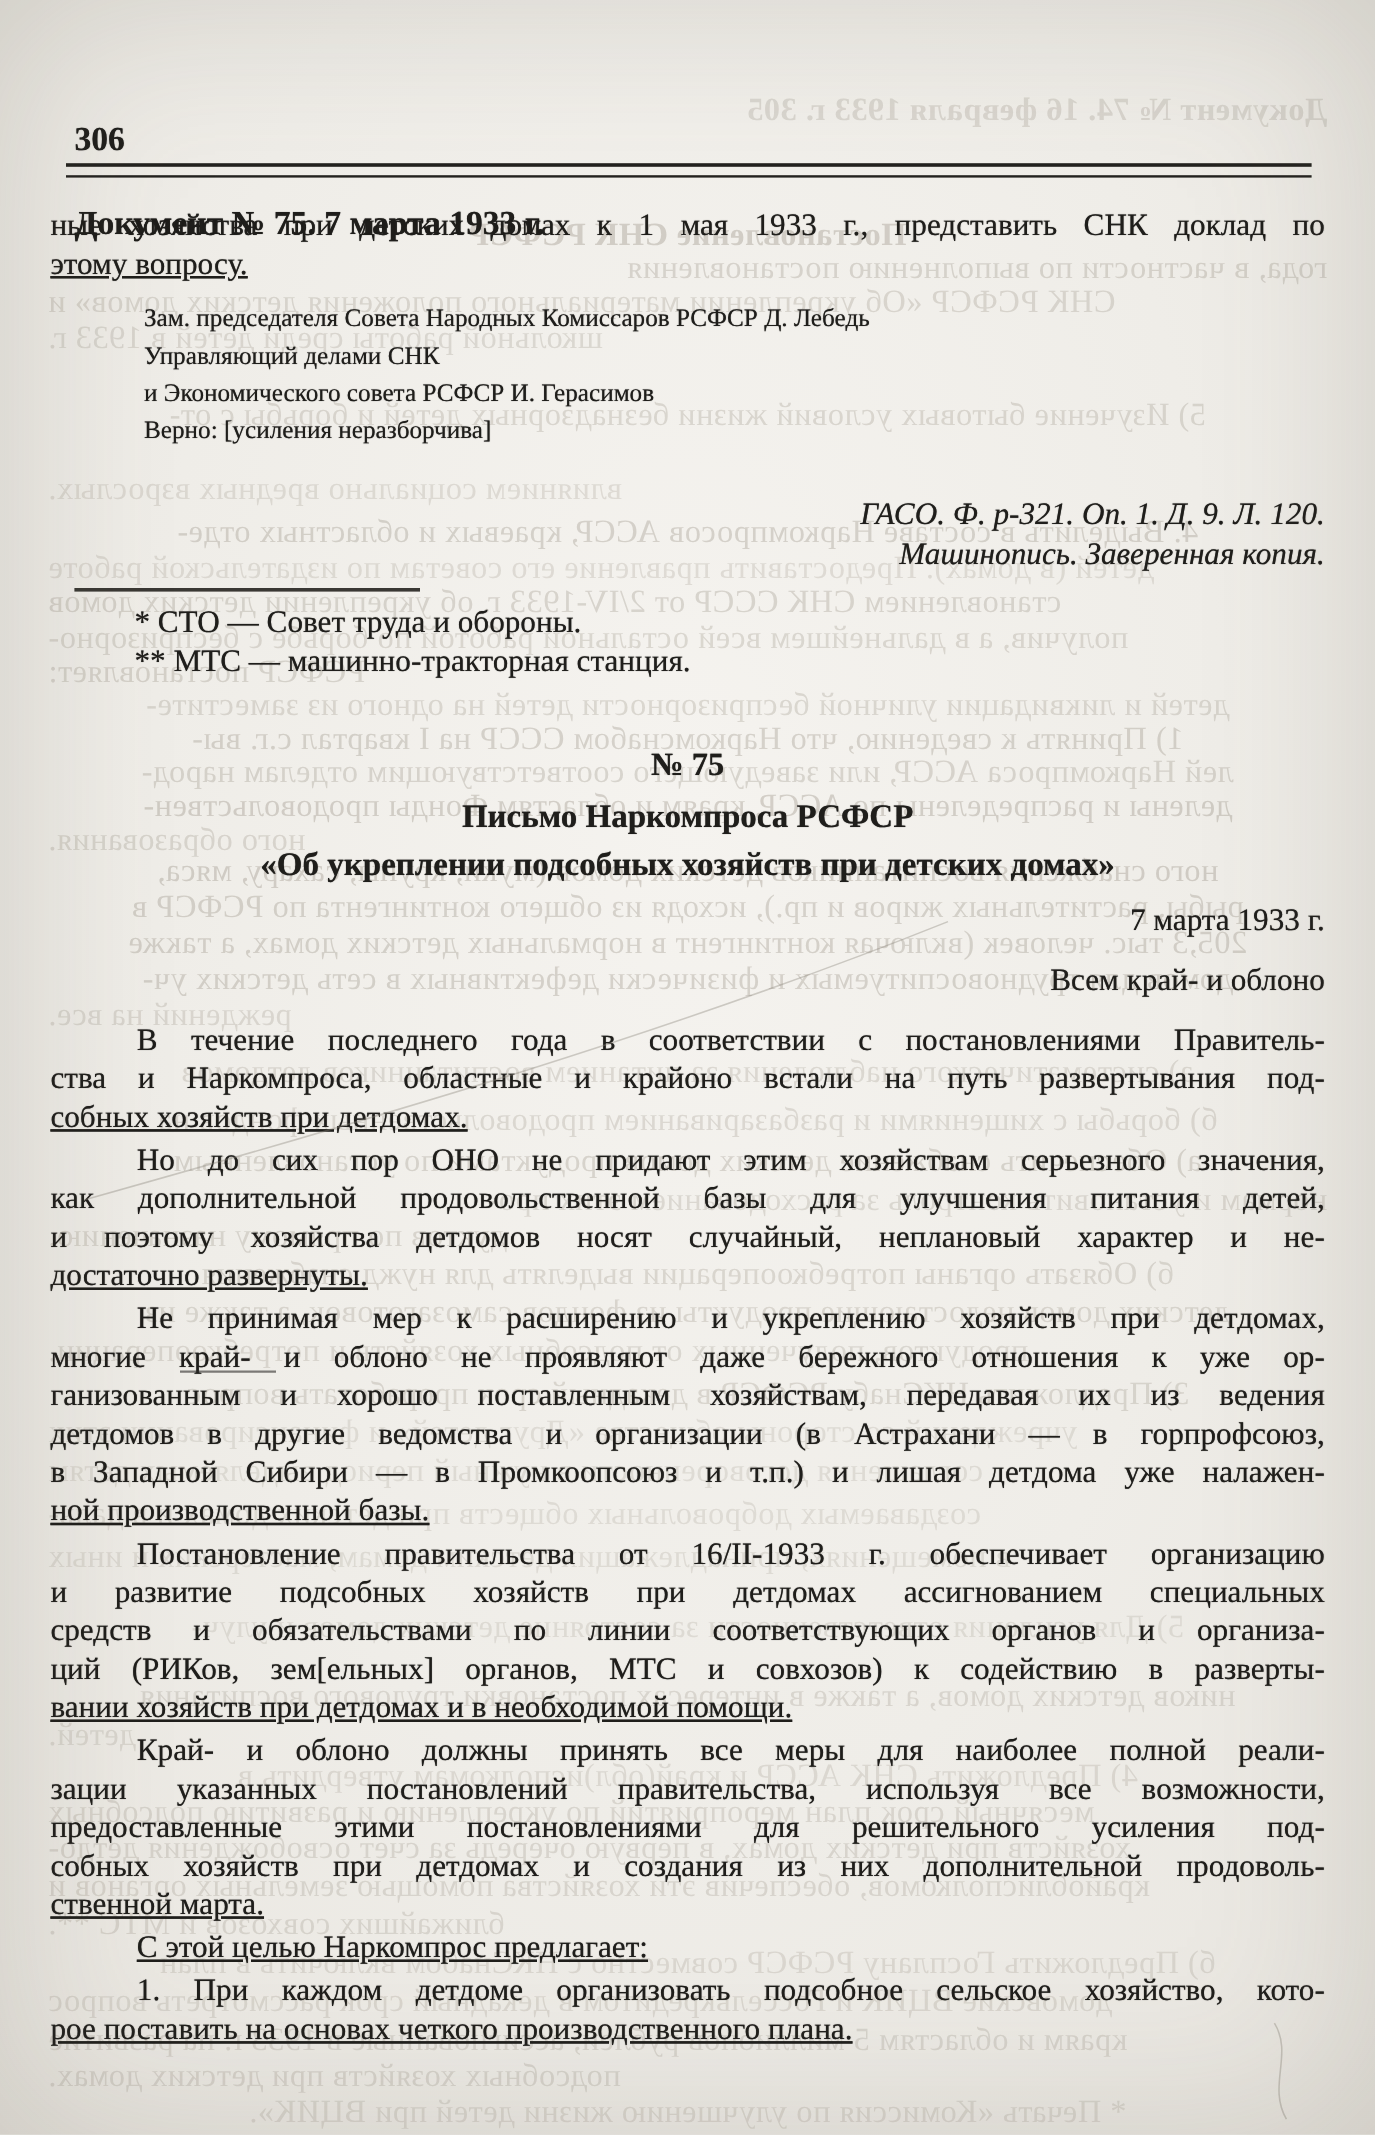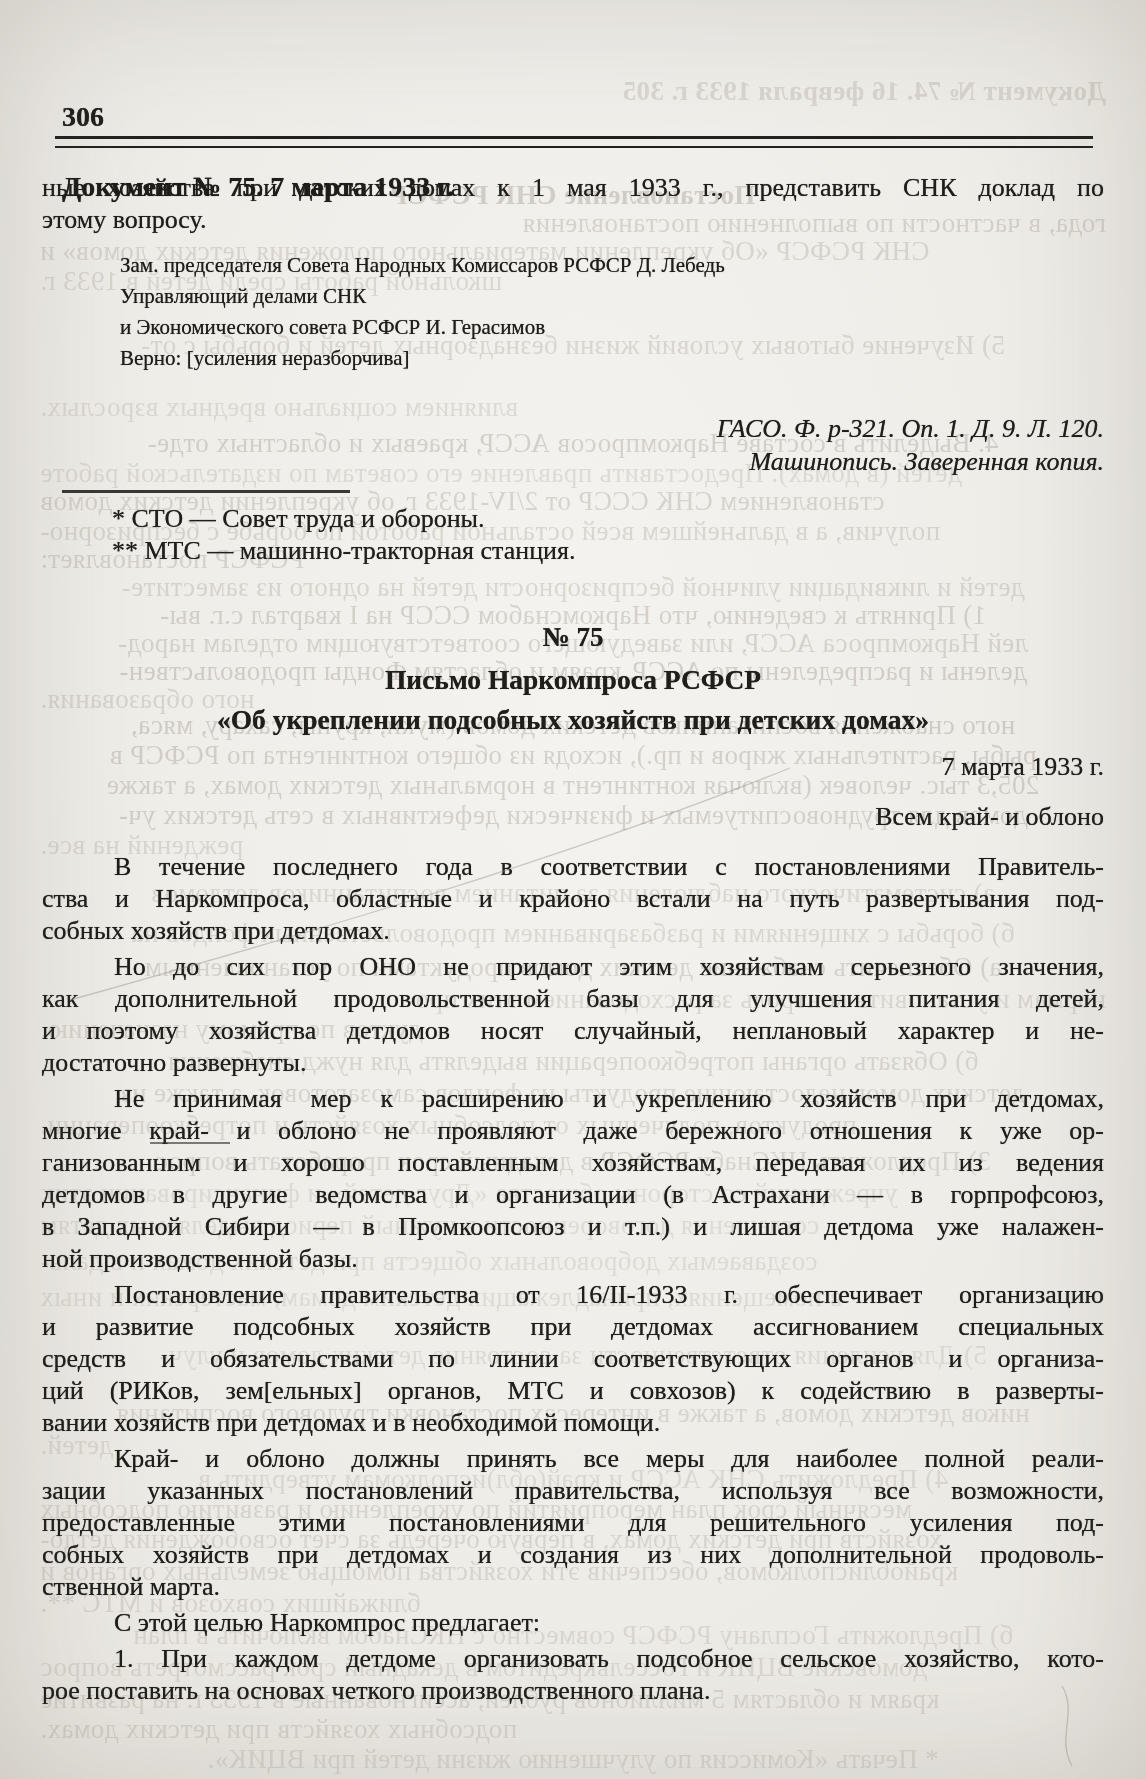--- a/index.html
+++ b/index.html
@@ -13,21 +13,21 @@
   .vignette{position:absolute;inset:0;box-shadow:inset 0 0 150px rgba(95,88,75,.20);pointer-events:none;z-index:5;}
   
   .bleed{position:absolute;inset:0;transform:scaleX(-1);color:#7e7567;z-index:0;}
   .bleed-line{position:absolute;left:40px;width:1066px;font-size:27px;line-height:30px;letter-spacing:.4px;white-space:nowrap;overflow:hidden;}
   
   .ink{position:absolute;inset:0;z-index:2;text-shadow:0 0 .7px rgba(25,24,22,.8);}
   .header-row{position:absolute;top:101px;left:62px;display:flex;gap:38px;font-weight:bold;font-size:28px;flex-direction:column;}
   .head-rule{position:absolute;top:136px;left:55px;width:1038px;height:7px;border-top:3px solid #23221f;border-bottom:2px solid #23221f;}
   .doc74-body{position:absolute;top:172px;left:42px;width:1062px;font-size:26px;line-height:32px;}
   .line{text-align:justify;text-align-last:justify;}
-  .line.last{text-align-last:left;}
+  .line.last{text-align-last:left;text-decoration:underline;}
   .line.first{padding-left:72px;}
   .sig-block{position:absolute;top:250px;left:120px;font-size:21px;line-height:31px;}
   .archive{position:absolute;top:412px;left:42px;width:1062px;text-align:right;font-style:italic;font-size:26px;line-height:33px;}
   .fn-rule{position:absolute;top:490px;left:62px;width:288px;border-top:3px solid #3a3834;}
   .footnotes{position:absolute;top:503px;left:42px;width:1062px;font-size:26px;line-height:32px;}
   .footnote{padding-left:70px;}
   .doc-number{position:absolute;top:622px;left:0;width:1146px;text-align:center;font-weight:bold;font-size:27px;}
   .doc-title{position:absolute;top:660px;left:42px;width:1062px;text-align:center;font-weight:bold;font-size:27.5px;line-height:40px;}
   .doc-date{position:absolute;top:752px;right:42px;font-size:26px;}
   .doc-addressee{position:absolute;top:802px;right:42px;font-size:26px;}

